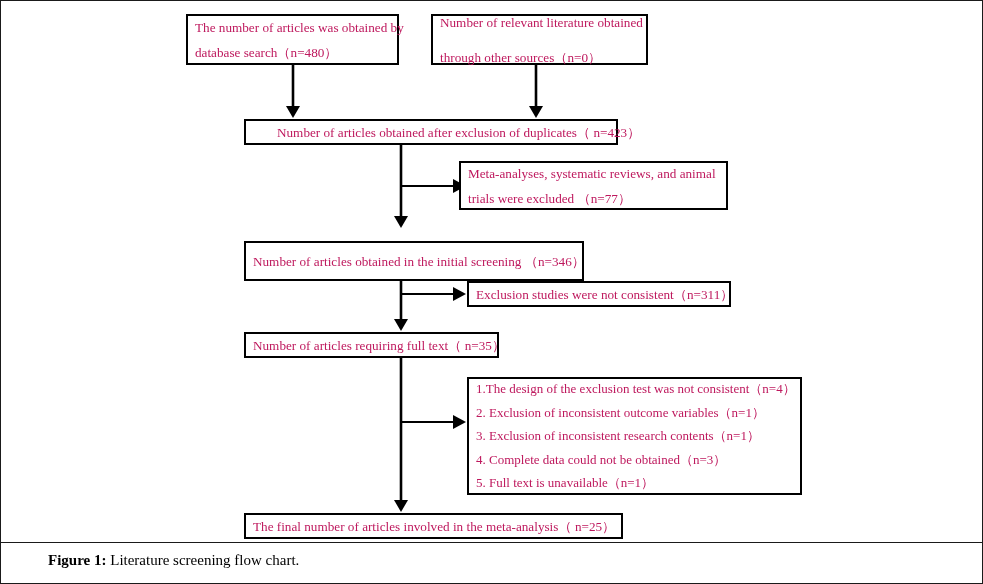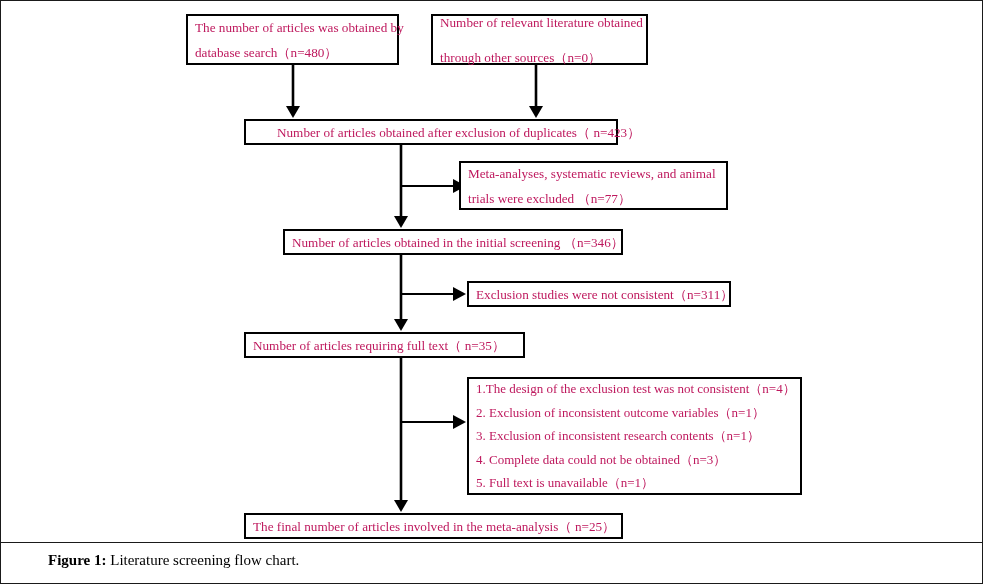--- a/index.html
+++ b/index.html
@@ -49,23 +49,23 @@
   .node.list-box .line {
     line-height: 23.5px;
     font-size: 13px;
   }
   .node.list-box { padding: 3px 0; }
 
   #node-search        { left: 185px; top: 13px;  width: 213px; height: 51px; }
   #node-other-sources { left: 430px; top: 13px;  width: 217px; height: 51px; gap: 10px; }
   #node-duplicates    { left: 243px; top: 118px; width: 374px; height: 26px; padding-left: 24px; }
   #node-excluded-meta { left: 458px; top: 160px; width: 269px; height: 49px; }
-  #node-initial       { left: 243px; top: 228px; width: 340px; height: 26px; margin-left: 39px; }
+  #node-initial       { left: 243px; top: 240px; width: 340px; height: 40px; }
   #node-not-consistent{ left: 466px; top: 280px; width: 264px; height: 26px; }
-  #node-fulltext      { left: 243px; top: 331px; width: 281px; height: 26px; }
+  #node-fulltext      { left: 243px; top: 331px; width: 255px; height: 26px; }
   #node-exclusions    { left: 466px; top: 376px; width: 335px; height: 118px; }
   #node-final         { left: 243px; top: 512px; width: 379px; height: 26px; }
 
   #caption-rule {
     position: absolute;
     left: 0;
     top: 541px;
     width: 983px;
     height: 1px;
     background: #1a1a1a;

